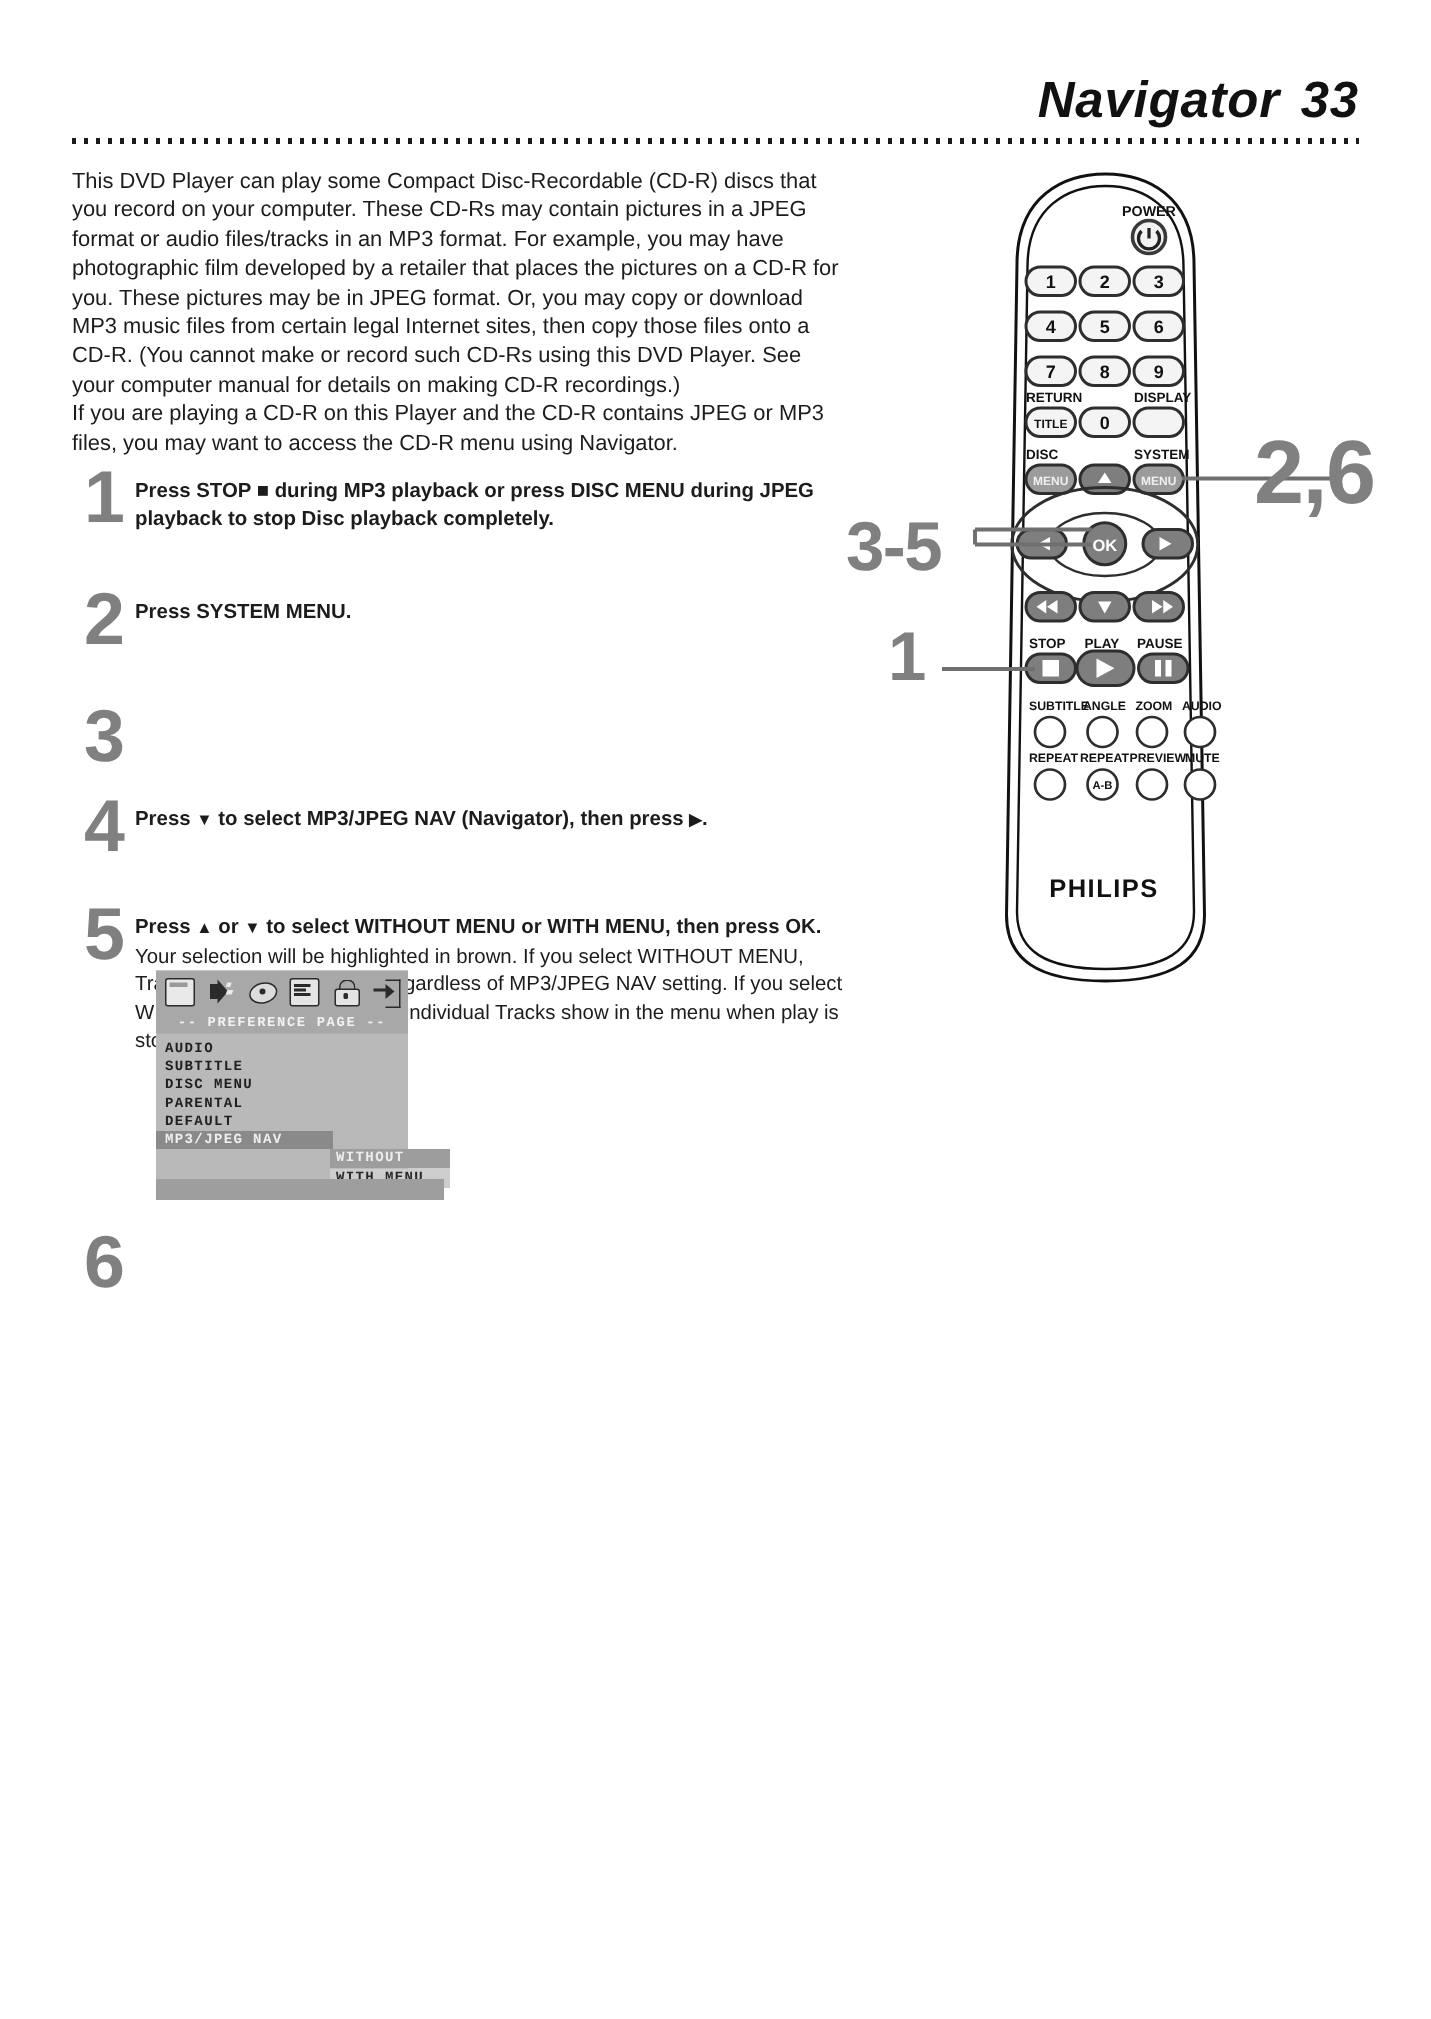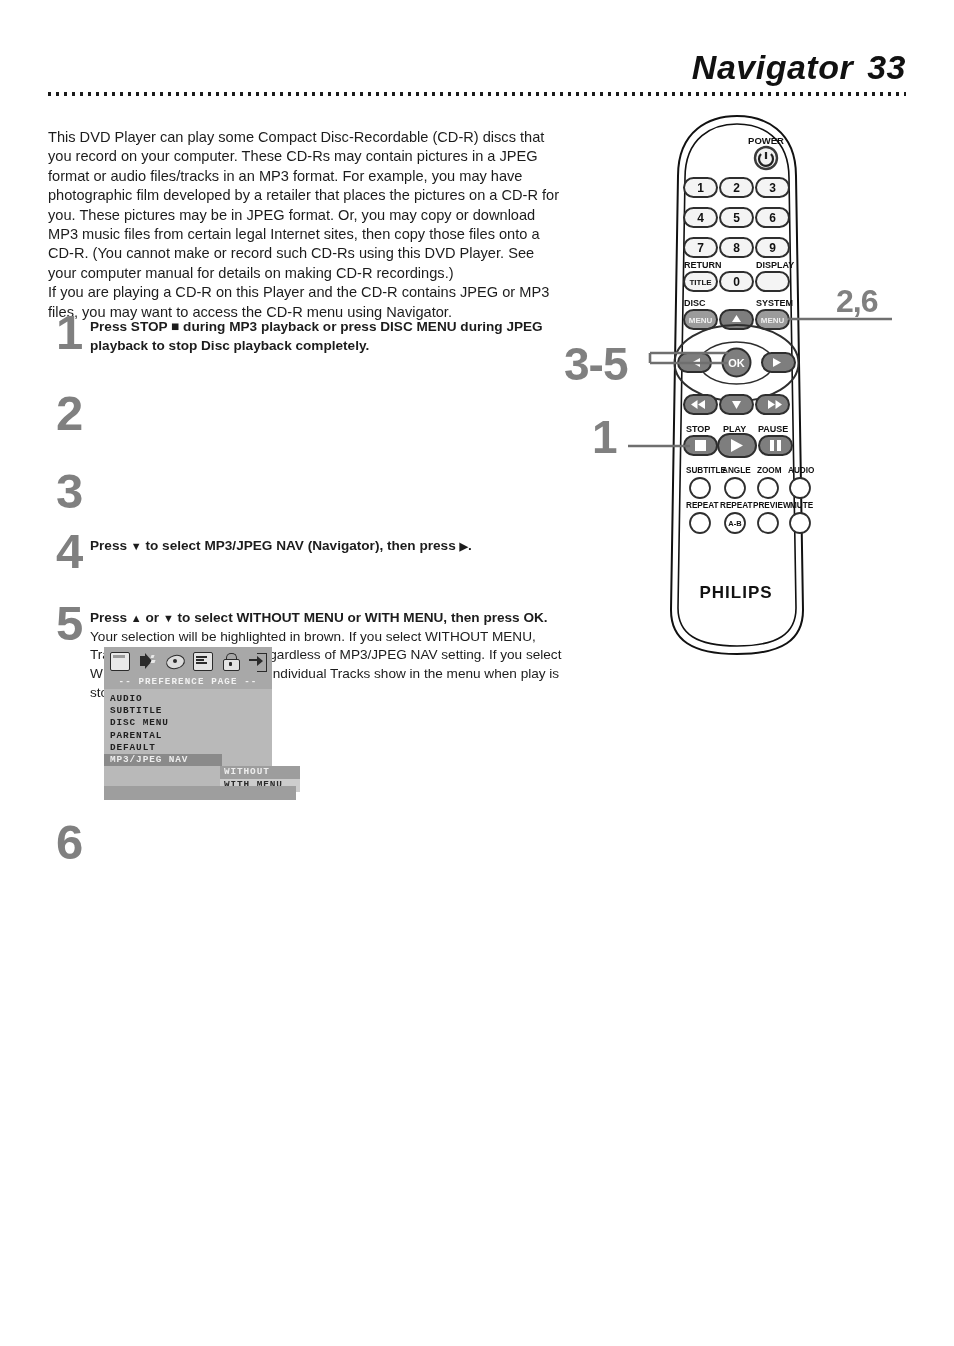--- a/index.html
+++ b/index.html
@@ -18,21 +18,21 @@
     letter-spacing:.5px;color:#111;white-space:nowrap;
   }
   .hdr-title .num{margin-left:14px;margin-top:20px;}
   .dots{
     position:absolute;left:0;top:44px;width:858px;height:4px;
     background-image:repeating-linear-gradient(to right,#1a1a1a 0 3px,transparent 3px 8px);
   }
 
   
   .intro{
-    position:absolute;left:48px;top:128px;width:512px;
+    position:absolute;left:48px;top:112px;width:512px;
     font-size:14.6px;line-height:19.4px;color:#1c1c1c;
   }
   .intro p{margin:0;}
 
   
   .steps{position:absolute;left:48px;top:318px;width:520px;}
   .step{position:relative;min-height:34px;}
   .step-num{
     position:absolute;left:8px;top:-10px;
     font-size:49px;font-weight:bold;color:#808080;line-height:1;
@@ -116,21 +116,21 @@
   .osd-foot{position:absolute;left:0;bottom:0;width:192px;height:14px;background:#9e9e9e;}
 
   
   .remote-wrap{position:absolute;left:560px;top:110px;width:394px;height:560px;}
   .remote-svg{position:absolute;left:0;top:0;}
 
   .cal{
     position:absolute;font-size:40px;font-weight:bold;color:#808080;
     line-height:1;letter-spacing:-1px;
   }
-  #cal26{left:276px;top:175px;font-size:32px;}
+  #cal26{left:276px;top:175px;font-size:60px;}
   #cal35{left:4px;top:231px;font-size:46px;}
   #cal1{left:32px;top:304px;font-size:46px;}
 </style>
 </head>
 <body>
 
 <div class="page">
 
   <div class="hdr">
     <div class="hdr-title">
@@ -146,20 +146,21 @@
 
   <div class="steps">
 
     <div class="step" id="step1">
       <div class="step-num">1</div>
       <div class="step-body"><b>Press STOP ■ during MP3 playback or press DISC MENU during JPEG playback to stop Disc playback completely.</b></div>
     </div>
 
     <div class="step" id="step2">
       <div class="step-num">2</div>
+      <div class="step-body"><b>Press SYSTEM MENU.</b></div>
     </div>
 
     <div class="step" id="step3">
       <div class="step-num">3</div>
     </div>
 
     <div class="step" id="step4">
       <div class="step-num">4</div>
       <div class="step-body"><b>Press <span class="arr">▼</span> to select MP3/JPEG NAV (Navigator), then press <span class="arr">▶</span>.</b></div>
     </div>

